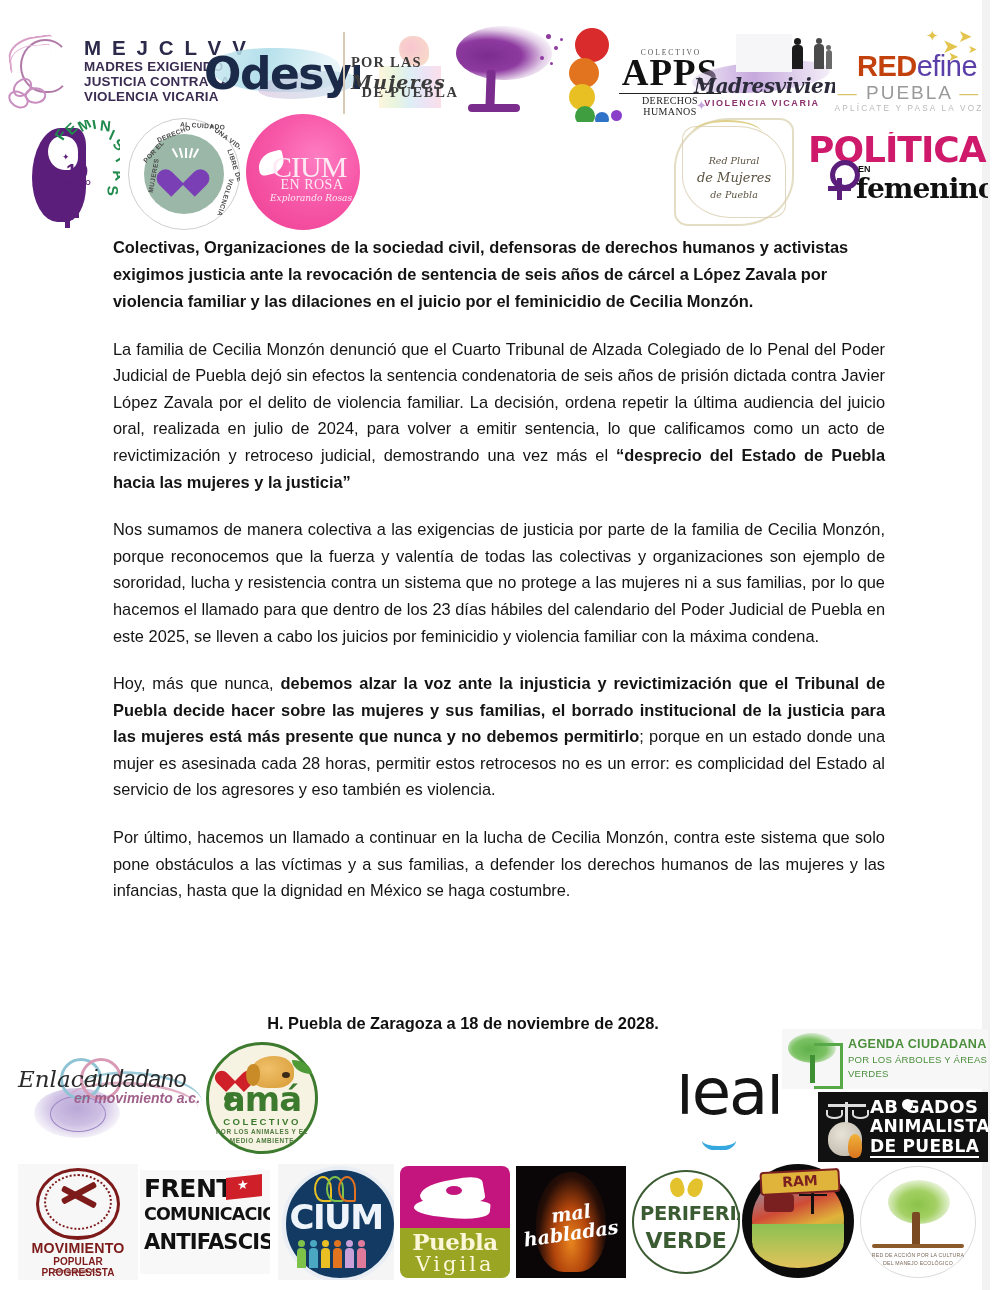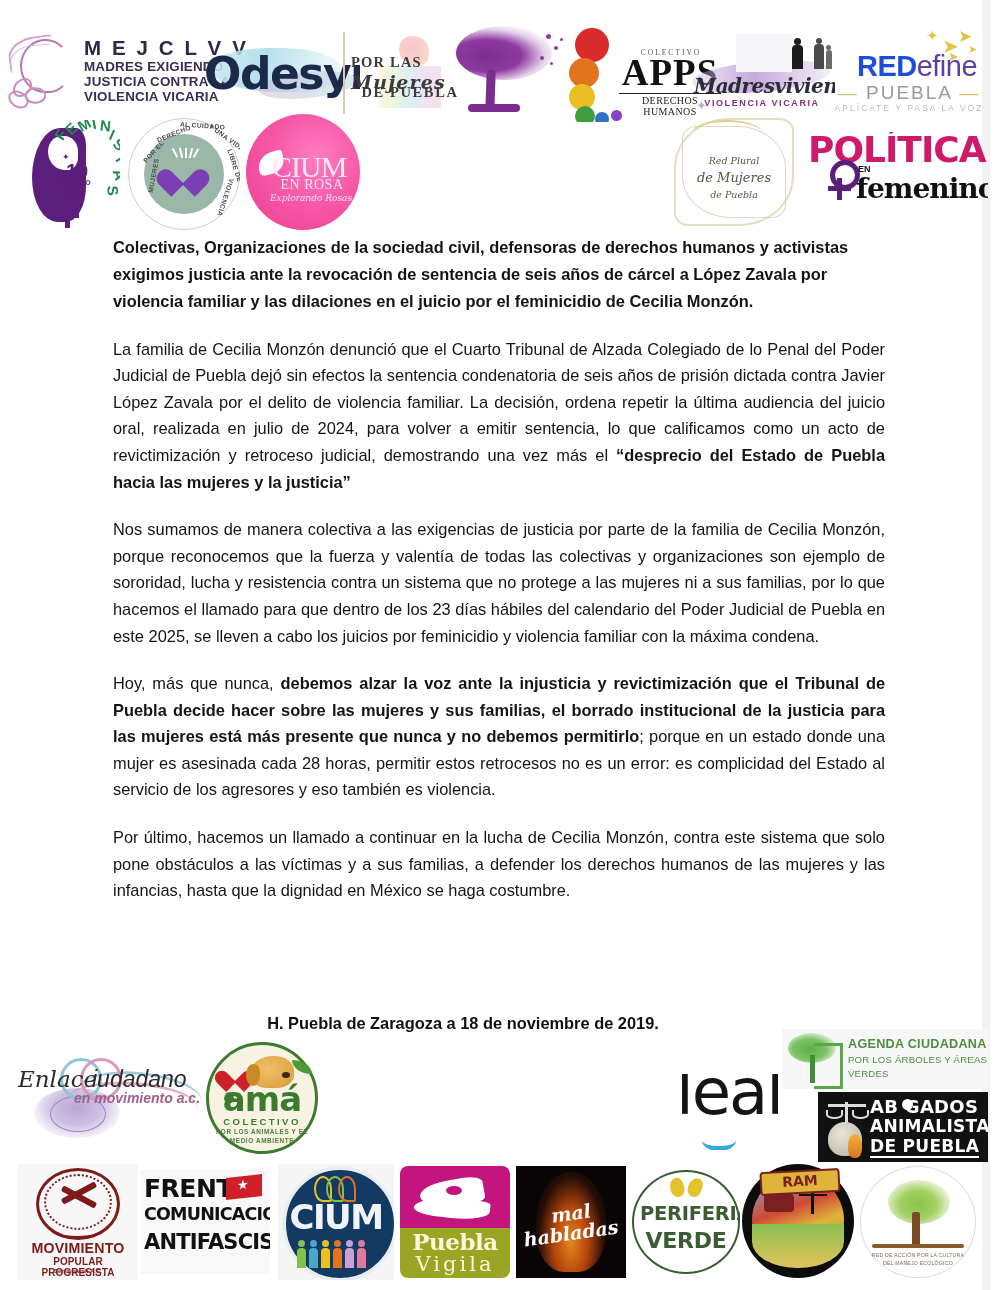--- a/index.html
+++ b/index.html
@@ -165,21 +165,21 @@
   }
   .madres .star { position:absolute; left:6px; top:66px; color:#c6a9dd; font-size:13px; }
 
   
   .redef { left:830px; top:10px; width:158px; height:92px; }
   .redef .bird { position:absolute; color:#e3c54d; font-size:15px; line-height:1; }
   .redef .main {
     position:absolute; left:0; top:24px; width:158px; text-align:center;
     font-size:29px; font-weight:700; letter-spacing:-0.5px; line-height:1;
   }
-  .redef .main .a { color:#1d4ed8;margin-left:16px; }
+  .redef .main .a { color:#c2410c;margin-left:16px; }
   .redef .main .b { color:#5b3fa8; font-weight:400; }
   .redef .pb {
     position:absolute; left:0; top:54px; width:158px; text-align:center;
     font-size:19px; color:#9a9a9a; letter-spacing:2px;
   }
   .redef .pb i { color:#d8c36a; font-style:normal; }
   .redef .tag {
     position:absolute; left:0; top:76px; width:158px; text-align:center;
     font-size:8.2px; color:#b9b9b9; letter-spacing:2.2px;
   }
@@ -882,21 +882,21 @@
 
 
   <div id="body-text">
     <p class="lead">Colectivas, Organizaciones de la sociedad civil, defensoras de derechos humanos y activistas exigimos justicia ante la revocación de sentencia de seis años de cárcel a López Zavala por violencia familiar y las dilaciones en el juicio por el feminicidio de Cecilia Monzón.</p>
     <p><span>La familia de Cecilia Monzón denunció que el Cuarto Tribunal de Alzada Colegiado de lo Penal del Poder Judicial de Puebla dejó sin efectos la sentencia condenatoria de seis años de prisión dictada contra Javier López Zavala por el delito de violencia familiar. La decisión, ordena repetir la última audiencia del juicio oral, realizada en julio de 2024, para volver a emitir sentencia, lo que calificamos como un acto de revictimización y retroceso judicial, demostrando una vez más el </span><b>“desprecio del Estado de Puebla hacia las mujeres y la justicia”</b></p>
     <p>Nos sumamos de manera colectiva a las exigencias de justicia por parte de la familia de Cecilia Monzón, porque reconocemos que la fuerza y valentía de todas las colectivas y organizaciones son ejemplo de sororidad, lucha y resistencia contra un sistema que no protege a las mujeres ni a sus familias, por lo que hacemos el llamado para que dentro de los 23 días hábiles del calendario del Poder Judicial de Puebla en este 2025, se lleven a cabo los juicios por feminicidio y violencia familiar con la máxima condena.</p>
     <p><span>Hoy, más que nunca, </span><b>debemos alzar la voz ante la injusticia y revictimización que el Tribunal de Puebla decide hacer sobre las mujeres y sus familias, el borrado institucional de la justicia para las mujeres está más presente que nunca y no debemos permitirlo</b><span>; porque en un estado donde una mujer es asesinada cada 28 horas, permitir estos retrocesos no es un error: es complicidad del Estado al servicio de los agresores y eso también es violencia.</span></p>
     <p>Por último, hacemos un llamado a continuar en la lucha de Cecilia Monzón, contra este sistema que solo pone obstáculos a las víctimas y a sus familias, a defender los derechos humanos de las mujeres y las infancias, hasta que la dignidad en México se haga costumbre.</p>
   </div>
 
-  <div id="dateline">H. Puebla de Zaragoza a 18 de noviembre de 2019.</div>
+  <div id="dateline">H. Puebla de Zaragoza a 18 de noviembre de 2028.</div>
 
   <div id="ftA">
 
     <div class="logo enlace">
       <div class="mandala"></div>
       <div class="mandala2"></div>
       <div class="rib"></div>
         <div class="rib2"></div>
       <div class="ring1"></div>
         <div class="ring2"></div>

